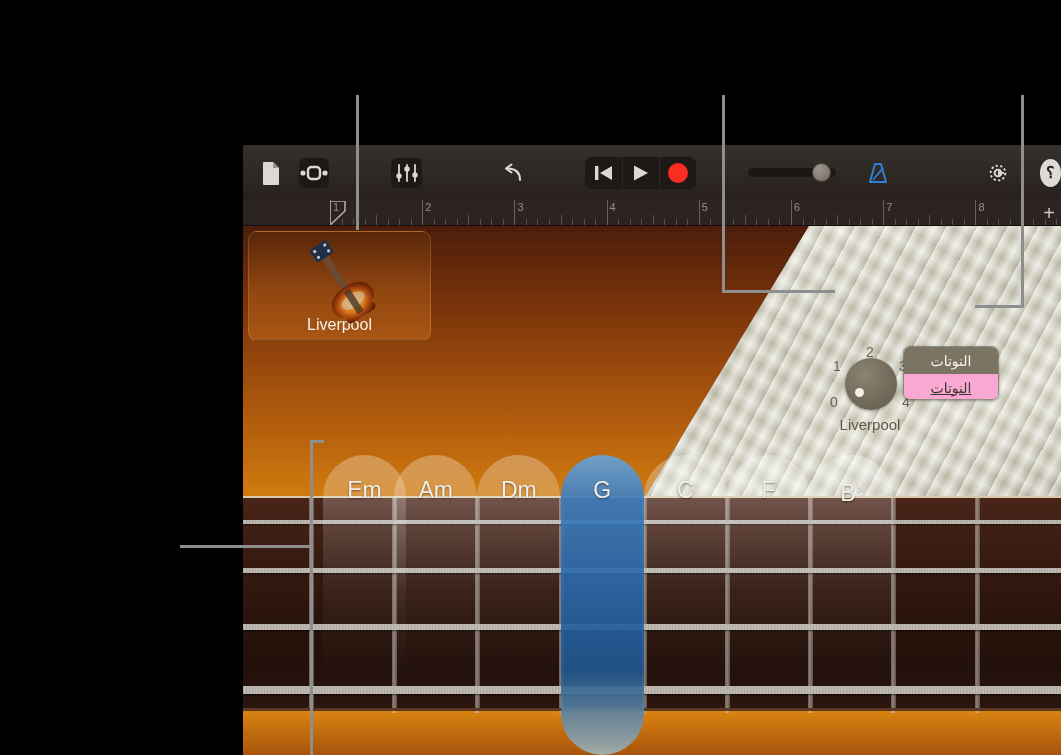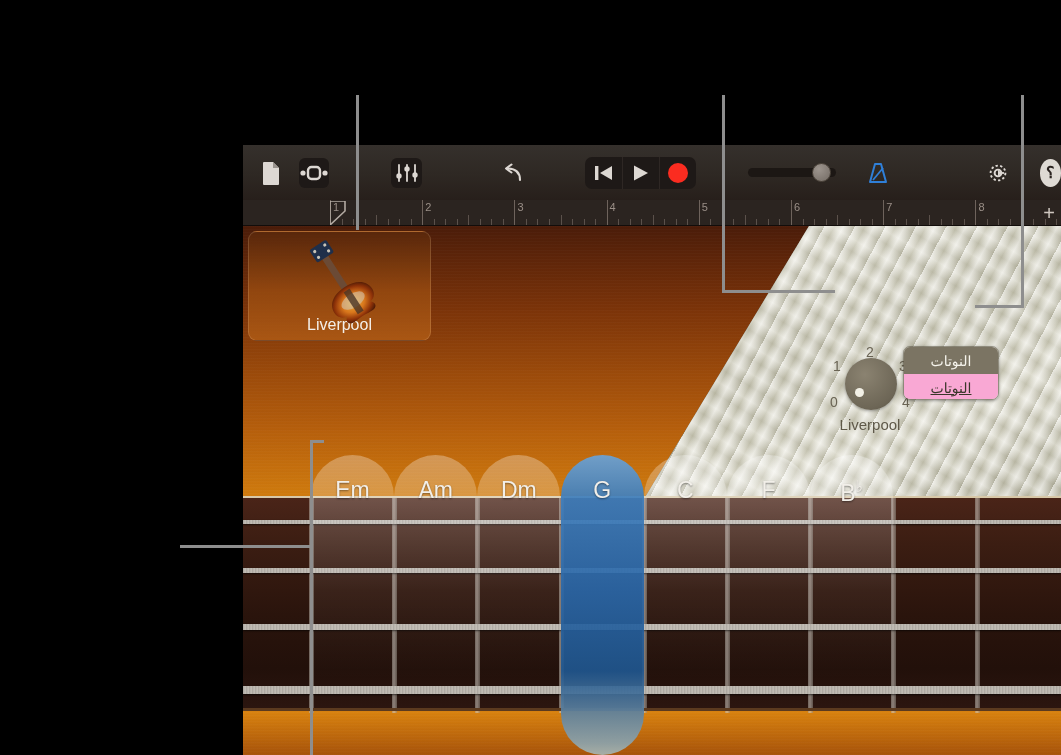--- a/index.html
+++ b/index.html
@@ -474,21 +474,21 @@
         <div id="strings-layer">
             <div class="string" style="top: 22px; height: 4px;"></div>
             <div class="string" style="top: 70px; height: 5px;"></div>
             <div class="string" style="top: 126px; height: 6px;"></div>
             <div class="string" style="top: 188px; height: 8px;"></div>
           </div>
         <div id="fb-bottom-edge"></div>
       </div>
 
       <div id="chords">
-          <div class="chord" style="left: 68px;">
+          <div class="chord" style="left: 80px;">
             <div class="chord-bg"></div>
             <div class="chord-label">Em</div>
           </div>
           <div class="chord" style="left: 151.2px;">
             <div class="chord-bg"></div>
             <div class="chord-label">Am</div>
           </div>
           <div class="chord" style="left: 234.4px;">
             <div class="chord-bg"></div>
             <div class="chord-label">Dm</div>

